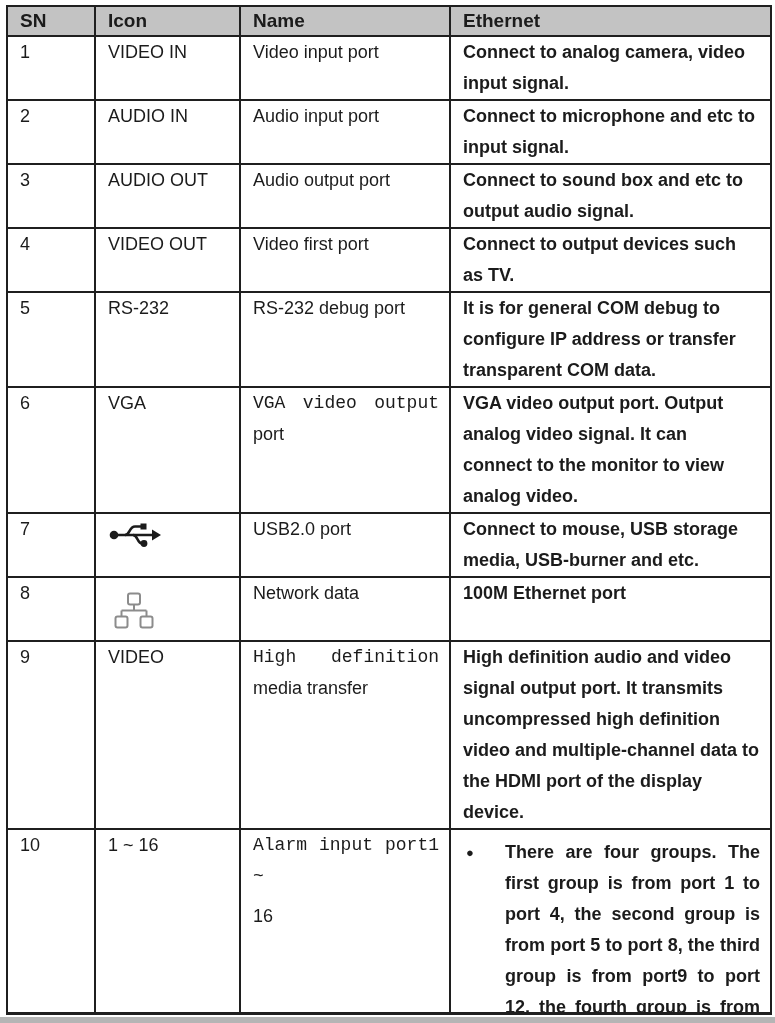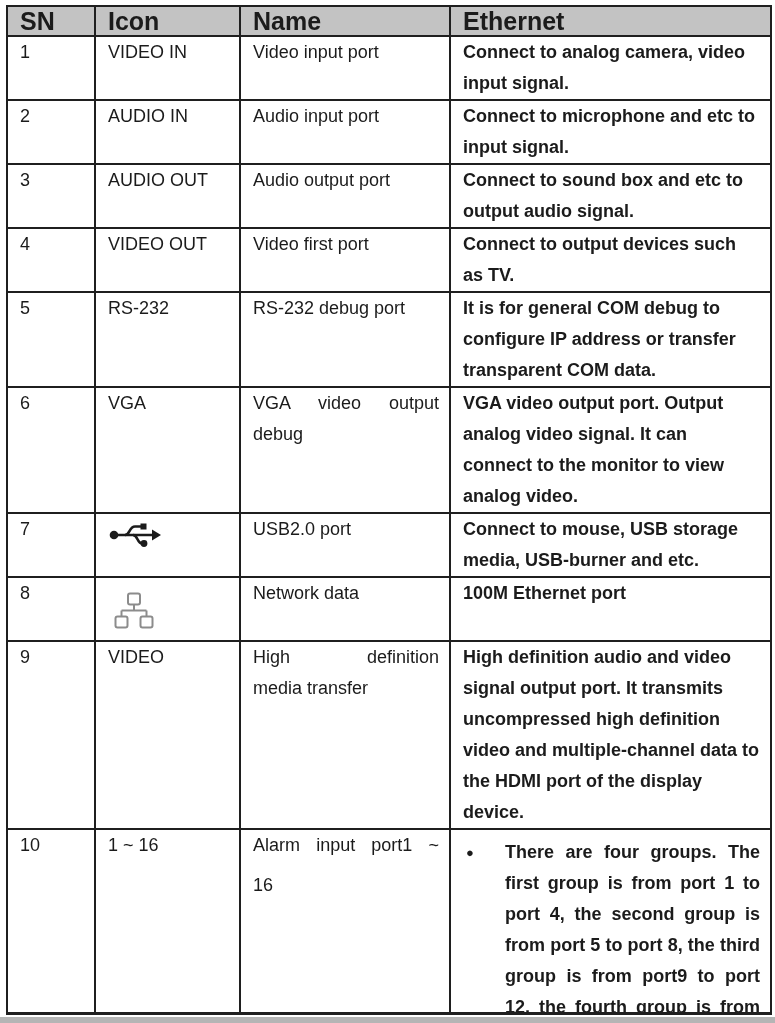--- a/index.html
+++ b/index.html
@@ -26,39 +26,39 @@
     border: 2px solid #1f1f1f;
     vertical-align: top;
     font-size: 18px;
     line-height: 31px;
     padding: 0 10px 0 12px;
     text-align: left;
     overflow: hidden;
   }
   .port-table th {
     background: #c3c3c3;
-    font-size: 25px;
+    font-size: 19px;
     line-height: 28px;
     font-weight: bold;
     height: 28px;
     padding-left: 12px;
   }
   .name-cell, .func-cell { text-align: justify; }
   .func-cell { padding: 0 11px 0 9px; font-weight: bold; }
   
   #r1 td, #r2 td, #r3 td { height: 60px; }
   #r4 td { height: 59px; }
   #r5 td { height: 91px; }
   #r6 td { height: 121px; }
   #r7 td { height: 60px; }
   #r8 td { height: 59px; }
   #r9 td { height: 183px; }
   #r10 td { height: 215px; }
   
-  .jline { display: block; text-align: justify; text-align-last: justify; }
+  .jline { display: block; text-align: justify; text-align-last: justify; font-family: Liberation Mono, monospace; }
   .pline { display: block; }
   .gap { margin-top: 9px; }
   
   .lowered { padding-top: 10px; }
   .sn-lowered { padding-top: 2px; }
   
   .bullet-row { display: flex; margin-top: 7px; }
   .bullet { flex: 0 0 42px; font-size: 13px; line-height: 31px; padding-left: 3px; }
   .bullet-text { flex: 1; text-align: justify; line-height: 31px; }
   
@@ -124,21 +124,21 @@
       <td class="icon-cell">RS-232</td>
       <td class="name-cell">RS-232 debug port</td>
       <td class="func-cell">It is for general COM debug to configure IP address or transfer transparent COM data.</td>
     </tr>
 
     <tr id="r6">
       <td class="sn-cell">6</td>
       <td class="icon-cell">VGA</td>
       <td class="name-cell">
         <span class="jline">VGA video output</span>
-        <span class="pline">debug</span>
+        <span class="pline">port</span>
       </td>
       <td class="func-cell">VGA video output port. Output analog video signal. It can connect to the monitor to view analog video.</td>
     </tr>
 
     <tr id="r7">
       <td class="sn-cell">7</td>
       <td class="icon-cell">
         <span class="icon-svg-wrap usb-wrap">
           <svg width="54" height="26" viewBox="0 0 54 26">
             <circle cx="6" cy="14" r="4.3" fill="#1b1b1b"></circle>

